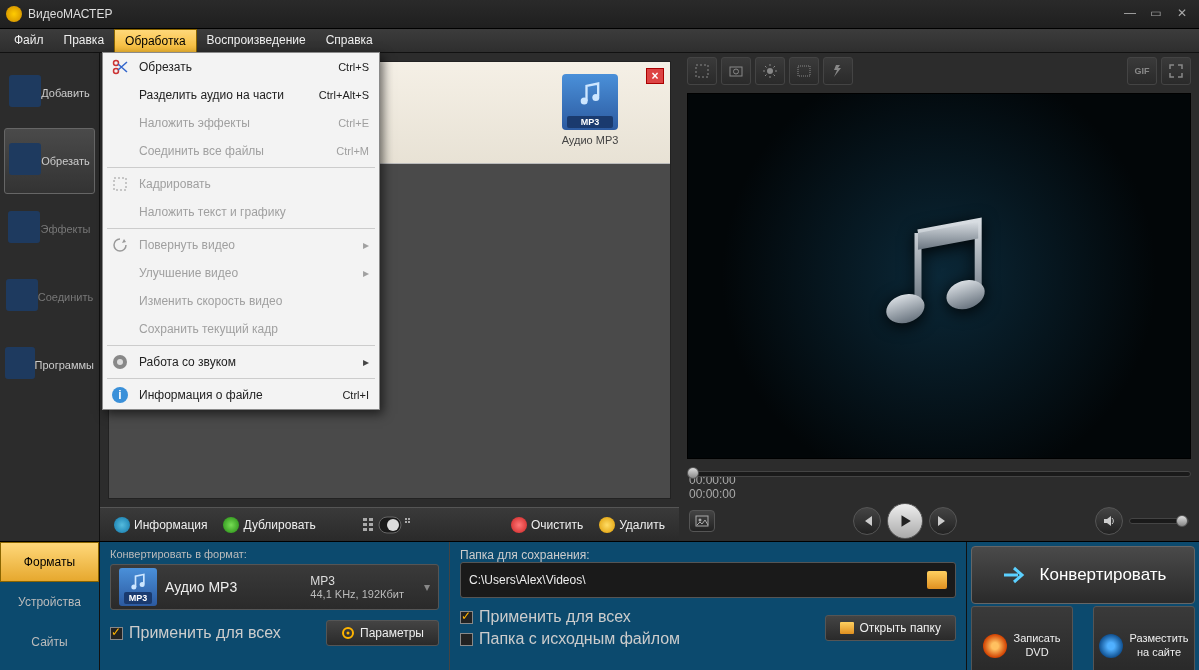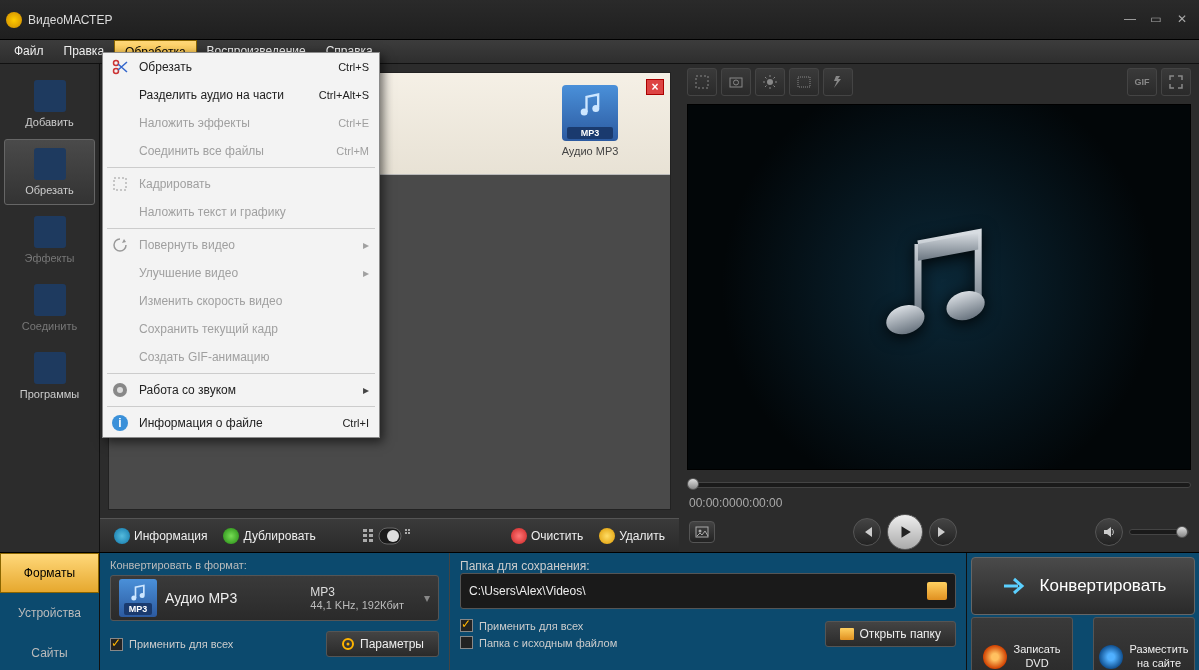--- a/index.html
+++ b/index.html
@@ -1,30 +1,30 @@
 <!DOCTYPE html>
 <html><head>
 <meta charset="utf-8">
 <style>
 * { margin: 0; padding: 0; box-sizing: border-box; font-family: Tahoma, Arial, sans-serif; font-size: 12px; user-select: none; }
 body { background: #1a1a1a; width: 1199px; height: 670px; overflow: hidden; color: #ccc; }
 
-.titlebar { height: 40px; background: linear-gradient(#2a2a2a,#1f1f1f); display:flex; align-items:center; padding: 0 6px; border-bottom:1px solid #000; }
+.titlebar { height: 29px; background: linear-gradient(#2a2a2a,#1f1f1f); display:flex; align-items:center; padding: 0 6px; border-bottom:1px solid #000; }
 .titlebar .logo { width:16px; height:16px; background: radial-gradient(#ffcc00,#cc8800); border-radius:50%; margin-right:6px; }
 .titlebar .title { color:#ddd; flex:1; font-size:12px;}
 .titlebar .winbtn { width:22px; height:16px; margin-left:4px; color:#aaa; text-align:center; line-height:14px; cursor:pointer;}
 
 .menubar { height: 24px; background: linear-gradient(#3c3c3c,#2e2e2e); display:flex; align-items:stretch; padding: 0 4px; border-bottom:1px solid #111;}
 .menubar .mitem { padding: 4px 10px; color:#eee; cursor:pointer; }
 .menubar .mitem.active { background: linear-gradient(#ffd87a,#f5b932); color:#000; border:1px solid #8a6500; border-bottom:none; }
 
 .main { display:flex; height: calc(100% - 28px - 24px - 130px); }
 
 .sidebar { width: 100px; background: #2c2c2c; border-right:1px solid #111; display:flex; flex-direction:column; padding-top:6px;}
-.sbbtn { height: 66px; display:flex; flex-direction:column; align-items:center; justify-content:center; cursor:pointer; border:1px solid transparent; margin:1px 4px;}
+.sbbtn { height: 66px; display:flex; flex-direction:row; align-items:center; justify-content:center; cursor:pointer; border:1px solid transparent; margin:1px 4px;}
 .sbbtn.sel { background:linear-gradient(#4a4a4a,#333); border:1px solid #666; border-radius:3px;}
 .sbbtn .sbicon { width:32px; height:32px; margin-bottom:4px; background:#1e3a5f; border-radius:3px; position:relative;}
 .sbbtn .sblabel { color:#ccc; font-size:11px; text-align:center;}
 .sbbtn.dis .sblabel { color:#777;}
 
 .center { flex:1; display:flex; flex-direction:column; background:#2c2c2c; position:relative; min-width:0;}
 .filearea { flex:1; background:#4a4a4a; margin:8px; border:1px solid #222; position:relative; overflow:hidden;}
 .filerow { height:102px; background:linear-gradient(#f5f0e6,#e8e2d5); border-bottom:1px solid #bbb; display:flex; align-items:center; padding:8px; position:relative;}
 .filerow .chk { width:14px; height:14px; border:1px solid #888; background:#fff; margin-right:8px; position:relative;}
 .filerow .chk::after{content:'✓'; position:absolute; top:-2px; left:1px; font-size:11px; color:#333;}
@@ -42,41 +42,41 @@
 .spacer{flex:1;}
 
 .preview { width:520px; background:#2c2c2c; display:flex; flex-direction:column;}
 .pvtoolbar { height:36px; display:flex; align-items:center; padding:0 8px; gap:4px; background:#2c2c2c;}
 .pvtbtn { width:30px; height:28px; border:1px solid #444; background:linear-gradient(#3a3a3a,#2a2a2a); border-radius:3px; cursor:pointer; display:flex; align-items:center; justify-content:center; color:#888;}
 .pvview { flex:1; margin:4px 8px; background:radial-gradient(circle at 50% 50%, #0b2838 0%, #020608 70%); border:1px solid #000; display:flex; align-items:center; justify-content:center; position:relative;}
 .noteicon svg { filter: drop-shadow(0 3px 8px rgba(0,0,0,0.9));}
 .seekbar { height:18px; margin:2px 8px; position:relative;}
 .seekbar .track{ height:6px; background:#1a1a1a; border:1px solid #444; border-radius:3px; margin-top:6px;}
 .seekbar .thumb{ position:absolute; left:0; top:2px; width:12px; height:12px; background:linear-gradient(#ddd,#888); border-radius:50%; border:1px solid #555;}
-.timerow{ display:flex; justify-content:flex-start; padding:0 10px; color:#aaa; font-size:11px; height:16px;}
+.timerow{ display:flex; justify-content:flex-end; padding:0 10px; color:#aaa; font-size:11px; height:16px;flex-direction:column;}
 .controls{ height:40px; display:flex; align-items:center; padding:0 10px; gap:6px;}
 .controls .cbtn{ width:28px; height:28px; border-radius:50%; background:linear-gradient(#444,#222); border:1px solid #555; display:flex; align-items:center; justify-content:center; cursor:pointer; color:#ccc;}
 .controls .play{ width:36px; height:36px; background:linear-gradient(#eee,#aaa); color:#222;}
 .volslider{ width:60px; height:6px; background:#1a1a1a; border:1px solid #444; border-radius:3px; position:relative;}
 .volslider .vthumb{position:absolute; right:0; top:-4px; width:12px; height:12px; background:linear-gradient(#ddd,#888); border-radius:50%; border:1px solid #555;}
 
 .bottom { height:148px; background:#0c4a6e; border-top:1px solid #000; display:flex; }
 .btabs { width:100px; display:flex; flex-direction:column; border-right:1px solid #111;}
 .btab { height:40px; display:flex; align-items:center; justify-content:center; cursor:pointer; color:#bbb; border:1px solid transparent;}
 .btab.active { background:linear-gradient(#ffd87a,#e6a82e); color:#000; border:1px solid #8a6500;}
 .bpanel { flex:1; padding:6px 10px; display:flex; flex-direction:column; border-right:1px solid #444; min-width:0;}
 .bpanel .hdr { color:#bbb; font-size:11px; margin-bottom:4px;}
 .fmtselect { height:46px; background:linear-gradient(#3a3a3a,#2a2a2a); border:1px solid #555; border-radius:3px; display:flex; align-items:center; padding:4px 8px; gap:8px;}
 .fmtselect .micon{width:38px;height:38px;background:linear-gradient(#4a90d9,#2c5aa0);border-radius:3px;position:relative;}
 .fmtselect .mname{color:#eee; font-size:14px;}
 .fmtselect .drop{color:#888;}
 .chkrow{display:flex; align-items:center; gap:6px; margin-top:10px;}
 .chkrow .cbox{width:13px;height:13px;border:1px solid #888;background:#222;position:relative;}
 .chkrow .cbox.ck::after{content:'✓';position:absolute;top:-3px;left:0;color:#ffb400;font-size:12px;}
-.chkrow .clbl{color:#ccc; font-size:11px;}
+.chkrow .clbl{color:#ccc; font-size:16px;}
 .parambtn{ margin-left:auto; padding:5px 14px; background:linear-gradient(#444,#2a2a2a); border:1px solid #555; border-radius:3px; color:#eee; cursor:pointer; display:flex; align-items:center; gap:5px;}
 .folderpanel{flex:1; padding:6px 10px; border-right:1px solid #111;}
 .folderin{height:36px; background:#1a1a1a; border:1px solid #555; border-radius:3px; display:flex; align-items:center; padding:0 8px; color:#eee; font-size:14px;}
 .folderin .browse{margin-left:auto; width:20px; height:18px; background:linear-gradient(#ffd060,#e09020); border-radius:2px;}
 .actionpanel{width:232px; display:flex; flex-direction:column; gap:2px; padding:4px;}
 .convbtn{height:58px; background:linear-gradient(#4a4a4a,#2a2a2a); border:1px solid #666; border-radius:4px; display:flex; align-items:center; justify-content:center; gap:10px; cursor:pointer;}
 .convbtn .clabel{color:#fff; font-size:17px;}
 .convbtn .carrow{width:30px; height:30px;}
 .smallrow{display:flex; gap:20px; flex:1;}
 .smallbtn{flex:1; background:linear-gradient(#3a3a3a,#262626); border:1px solid #555; border-radius:3px; display:flex; align-items:center; justify-content:center; gap:6px; cursor:pointer;}
@@ -439,23 +439,20 @@
     <div class="dd-item dis">
       <span class="dlabel">Улучшение видео</span>
       <span class="darrow">▸</span>
     </div>
     <div class="dd-item dis">
       <span class="dlabel">Изменить скорость видео</span>
     </div>
     <div class="dd-item dis">
       <span class="dlabel">Сохранить текущий кадр</span>
     </div>
-    <div class="dd-item dis">
-      <span class="dlabel">Создать GIF-анимацию</span>
-    </div>
     <div class="dd-sep"></div>
     <div class="dd-item">
       <span class="dd-icon"><svg viewBox="0 0 18 18">
           <circle cx="9" cy="9" r="7" fill="#888"></circle>
           <circle cx="9" cy="9" r="3" fill="#ddd"></circle>
         </svg></span>
       <span class="dlabel">Работа со звуком</span>
       <span class="darrow">▸</span>
     </div>
     <div class="dd-sep"></div>

